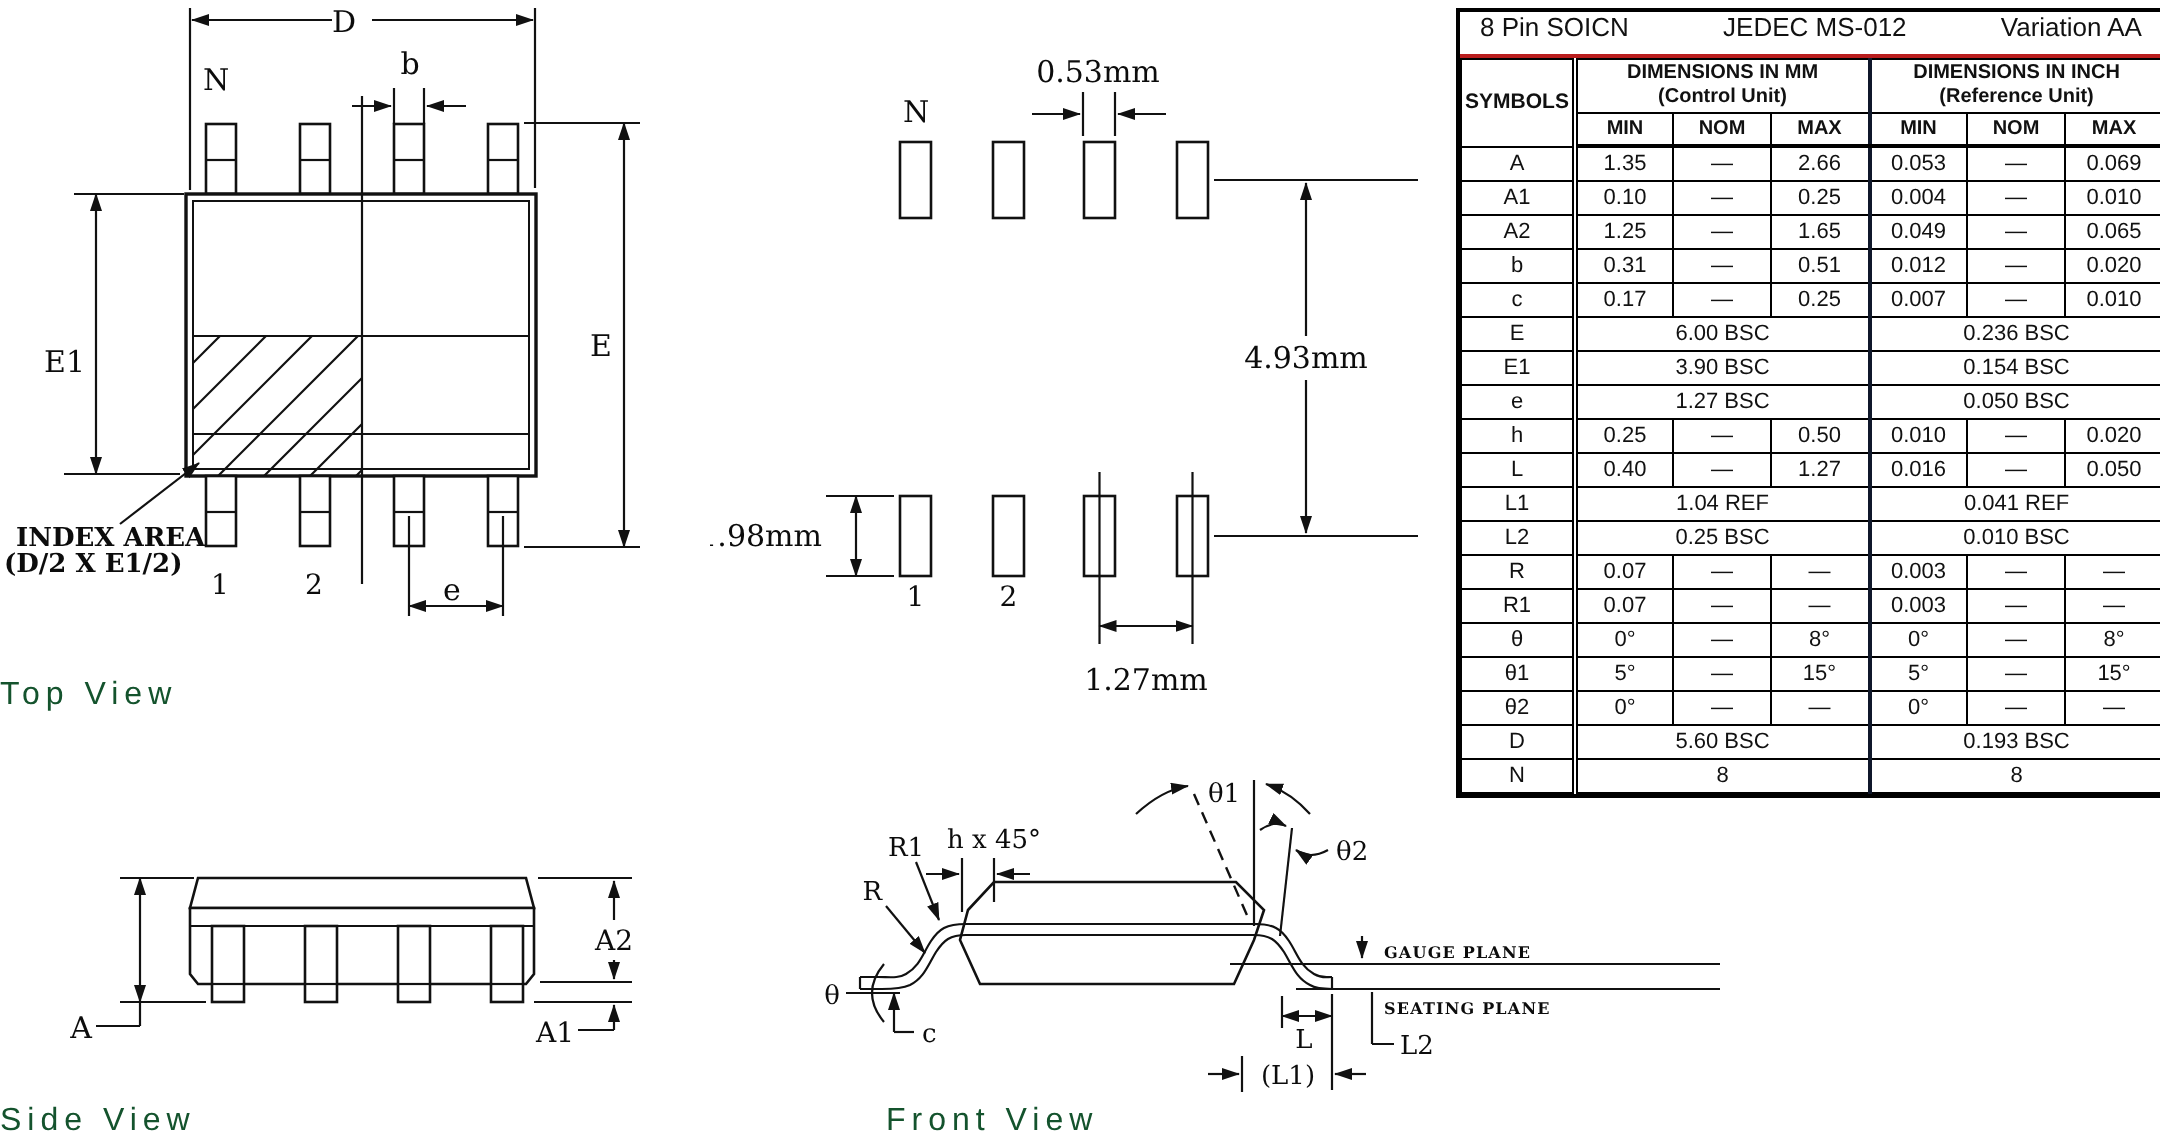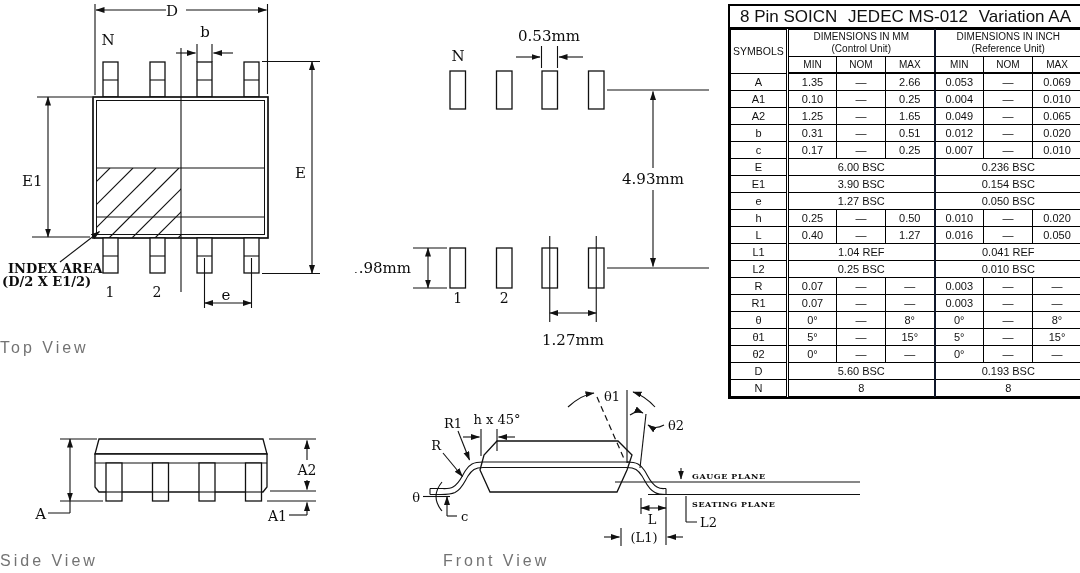--- a/index.html
+++ b/index.html
@@ -1,39 +1,39 @@
 <!DOCTYPE html>
 <html><head>
 <meta charset="utf-8">
 <style>
   html,body{margin:0;padding:0;background:#fff;}
   #page{position:relative;width:1080px;height:573px;background:#ffffff;overflow:hidden;
         font-family:"Liberation Sans",sans-serif;color:#111;}
   .abs{position:absolute;}
-  .vtitle{font-size:16px;letter-spacing:3px;color:#737373;white-space:nowrap;}
+  .vtitle{font-size:16px;letter-spacing:3px;color:#14532d;white-space:nowrap;}
   .lp-title{font-size:14px;letter-spacing:1.6px;color:#1c1c1c;white-space:nowrap;}
   .thin{stroke:#111;stroke-width:1.1;fill:none;}
   .shape{fill:#fff;stroke:#111;stroke-width:1.7;}
   .shape2{fill:#fff;stroke:#111;stroke-width:1.3;}
   .hatch{stroke:#111;stroke-width:1.1;}
   .dash{stroke:#111;stroke-width:1.2;fill:none;stroke-dasharray:6 4;}
   text{fill:#0c0c0c;}
   .ds{font-family:"DejaVu Serif",serif;font-size:15px;}
   .ds14{font-family:"DejaVu Serif",serif;font-size:14px;}
   .ds13{font-family:"DejaVu Serif",serif;font-size:13px;}
   .dsb{font-family:"DejaVu Serif",serif;font-size:13px;font-weight:bold;}
   .tiny{font-family:"DejaVu Serif",serif;font-size:8px;font-weight:bold;letter-spacing:.6px;}
   
   #dimtable{left:728px;top:4px;width:351px;border:2px solid #000;background:#fff;}
-  #dimtable .ttl{display:flex;justify-content:space-between;align-items:flex-end;
-                 height:21px;padding:0 10px;font-size:17px;border-bottom:2px solid #000000;white-space:nowrap;}
+  #dimtable .ttl{display:flex;justify-content:space-between;align-items:flex-start;
+                 height:21px;padding:0 10px;font-size:13px;border-bottom:2px solid #b91c1c;white-space:nowrap;}
   #dimtable table{border-collapse:collapse;table-layout:fixed;width:100%;}
   #dimtable th,#dimtable td{border:1px solid #000;text-align:center;padding:0;
                  font-size:11px;height:16px;line-height:14px;overflow:hidden;white-space:nowrap;}
-  #dimtable th{font-weight:normal;text-align:center;}
+  #dimtable th{font-weight:bold;text-align:center;}
   #dimtable .grp{font-size:10px;line-height:12px;height:26px;}
   #dimtable .sub{font-size:10px;height:15px;border-bottom:2px solid #000;margin-top:32px;}
   #dimtable .sym{border-right:3px double #000;}
   #dimtable .gsep{border-left:2px solid #0f172a;}
   #dimtable .symh{font-size:10.5px;border-right:3px double #000;}
 </style>
 </head>
 <body>
 
 <div id="page">

